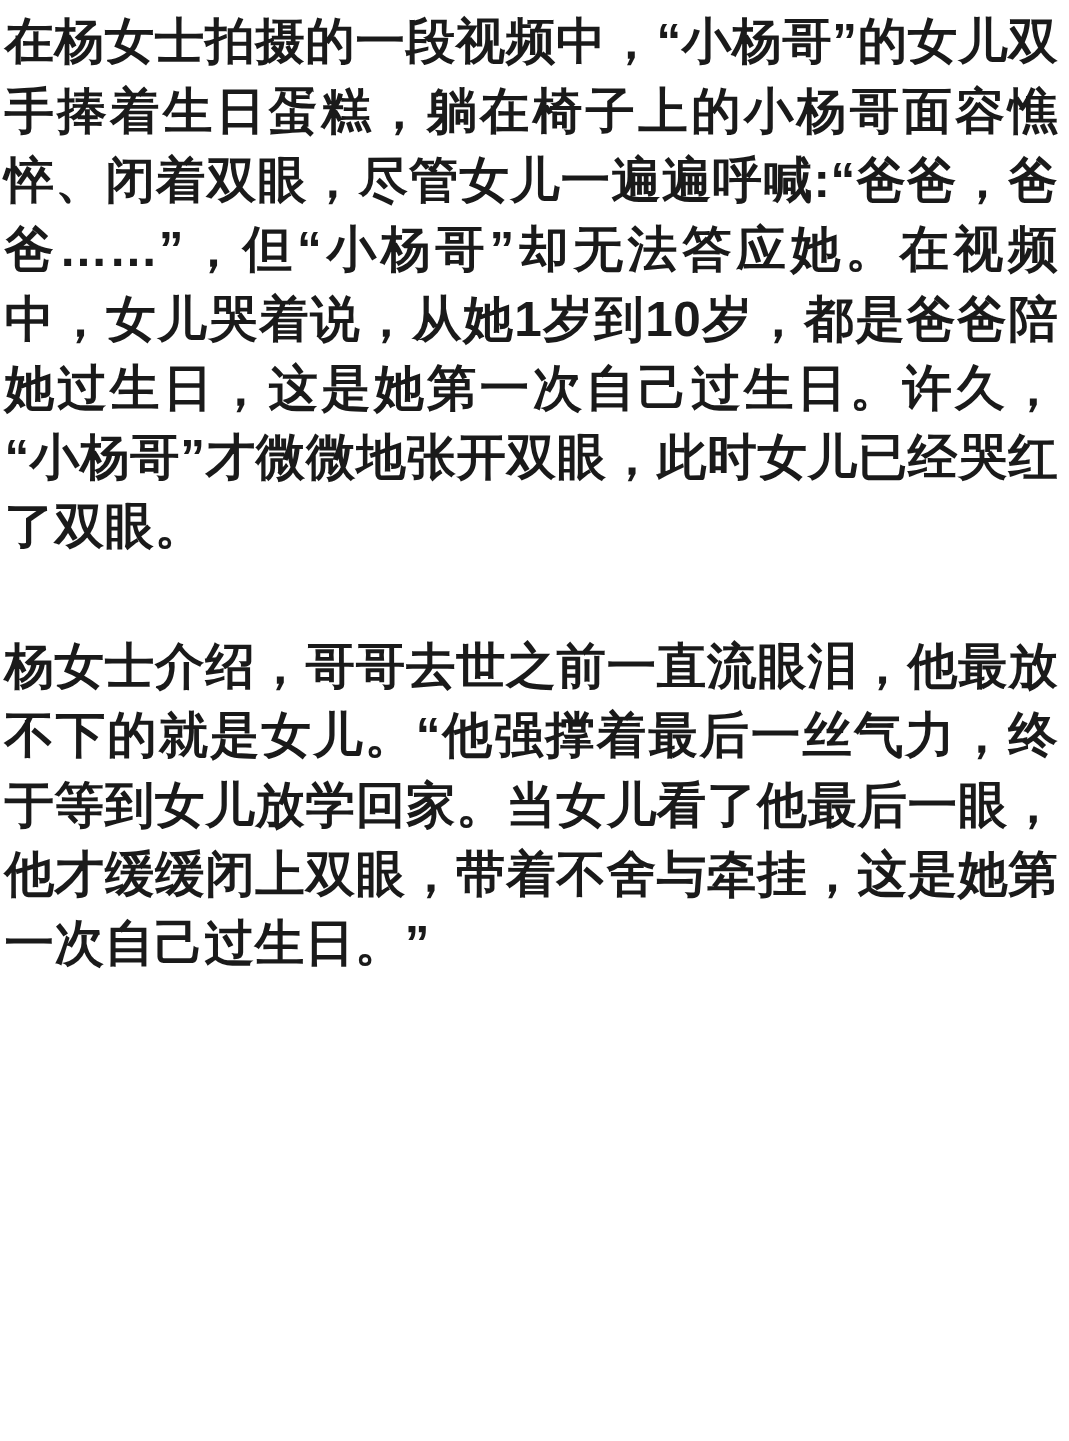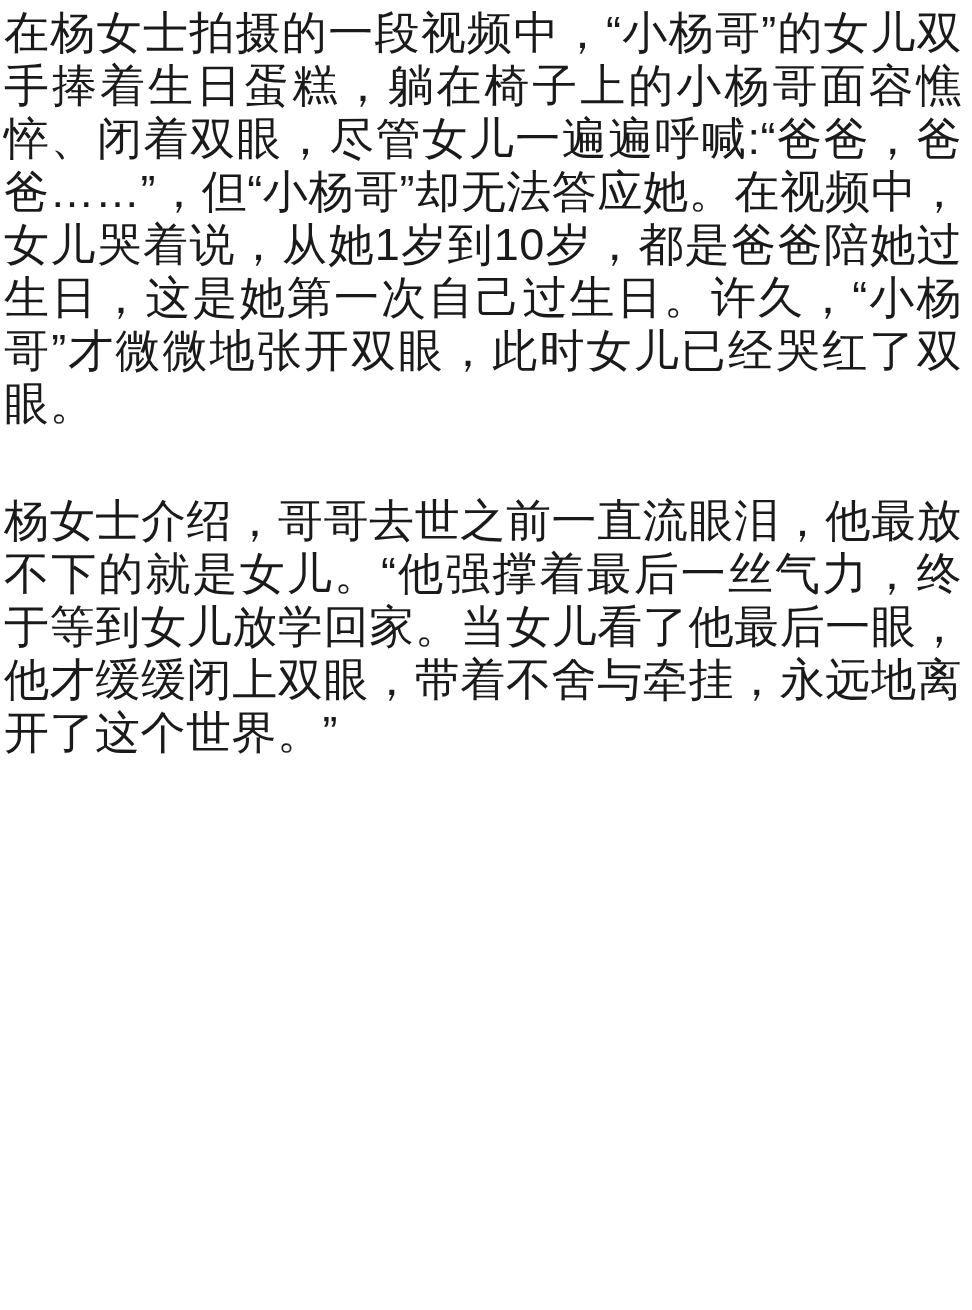--- a/index.html
+++ b/index.html
@@ -14,30 +14,30 @@
     font-family: "Liberation Sans", "DejaVu Sans", sans-serif;
   }
   .article {
     box-sizing: border-box;
     width: 972px;
     padding: 6px 10px 0 4px;
   }
   .para {
     margin: 0 0 0 0;
     font-size: 45px;
-    line-height: 53px;
+    line-height: 63px;
     color: #1a1a1a;
     letter-spacing: 0.5px;
     text-align: justify;
     text-justify: inter-character;
-    font-weight: 400;
+    font-weight: 700;
   }
   .para + .para {
     margin-top: 64px;
   }
 </style>
 </head>
 <body>
 
 <div class="article">
   <p class="para">在杨女士拍摄的一段视频中，“小杨哥”的女儿双手捧着生日蛋糕，躺在椅子上的小杨哥面容憔悴、闭着双眼，尽管女儿一遍遍呼喊:“爸爸，爸爸……”，但“小杨哥”却无法答应她。在视频中，女儿哭着说，从她1岁到10岁，都是爸爸陪她过生日，这是她第一次自己过生日。许久，“小杨哥”才微微地张开双眼，此时女儿已经哭红了双眼。</p>
-  <p class="para">杨女士介绍，哥哥去世之前一直流眼泪，他最放不下的就是女儿。“他强撑着最后一丝气力，终于等到女儿放学回家。当女儿看了他最后一眼，他才缓缓闭上双眼，带着不舍与牵挂，永远地离开了这个世界。”</p>
+  <p class="para">杨女士介绍，哥哥去世之前一直流眼泪，他最放不下的就是女儿。“他强撑着最后一丝气力，终于等到女儿放学回家。当女儿看了他最后一眼，他才缓缓闭上双眼，带着不舍与牵挂，这是她第一次自己过生日。”</p>
 </div>
 
 </body></html>

